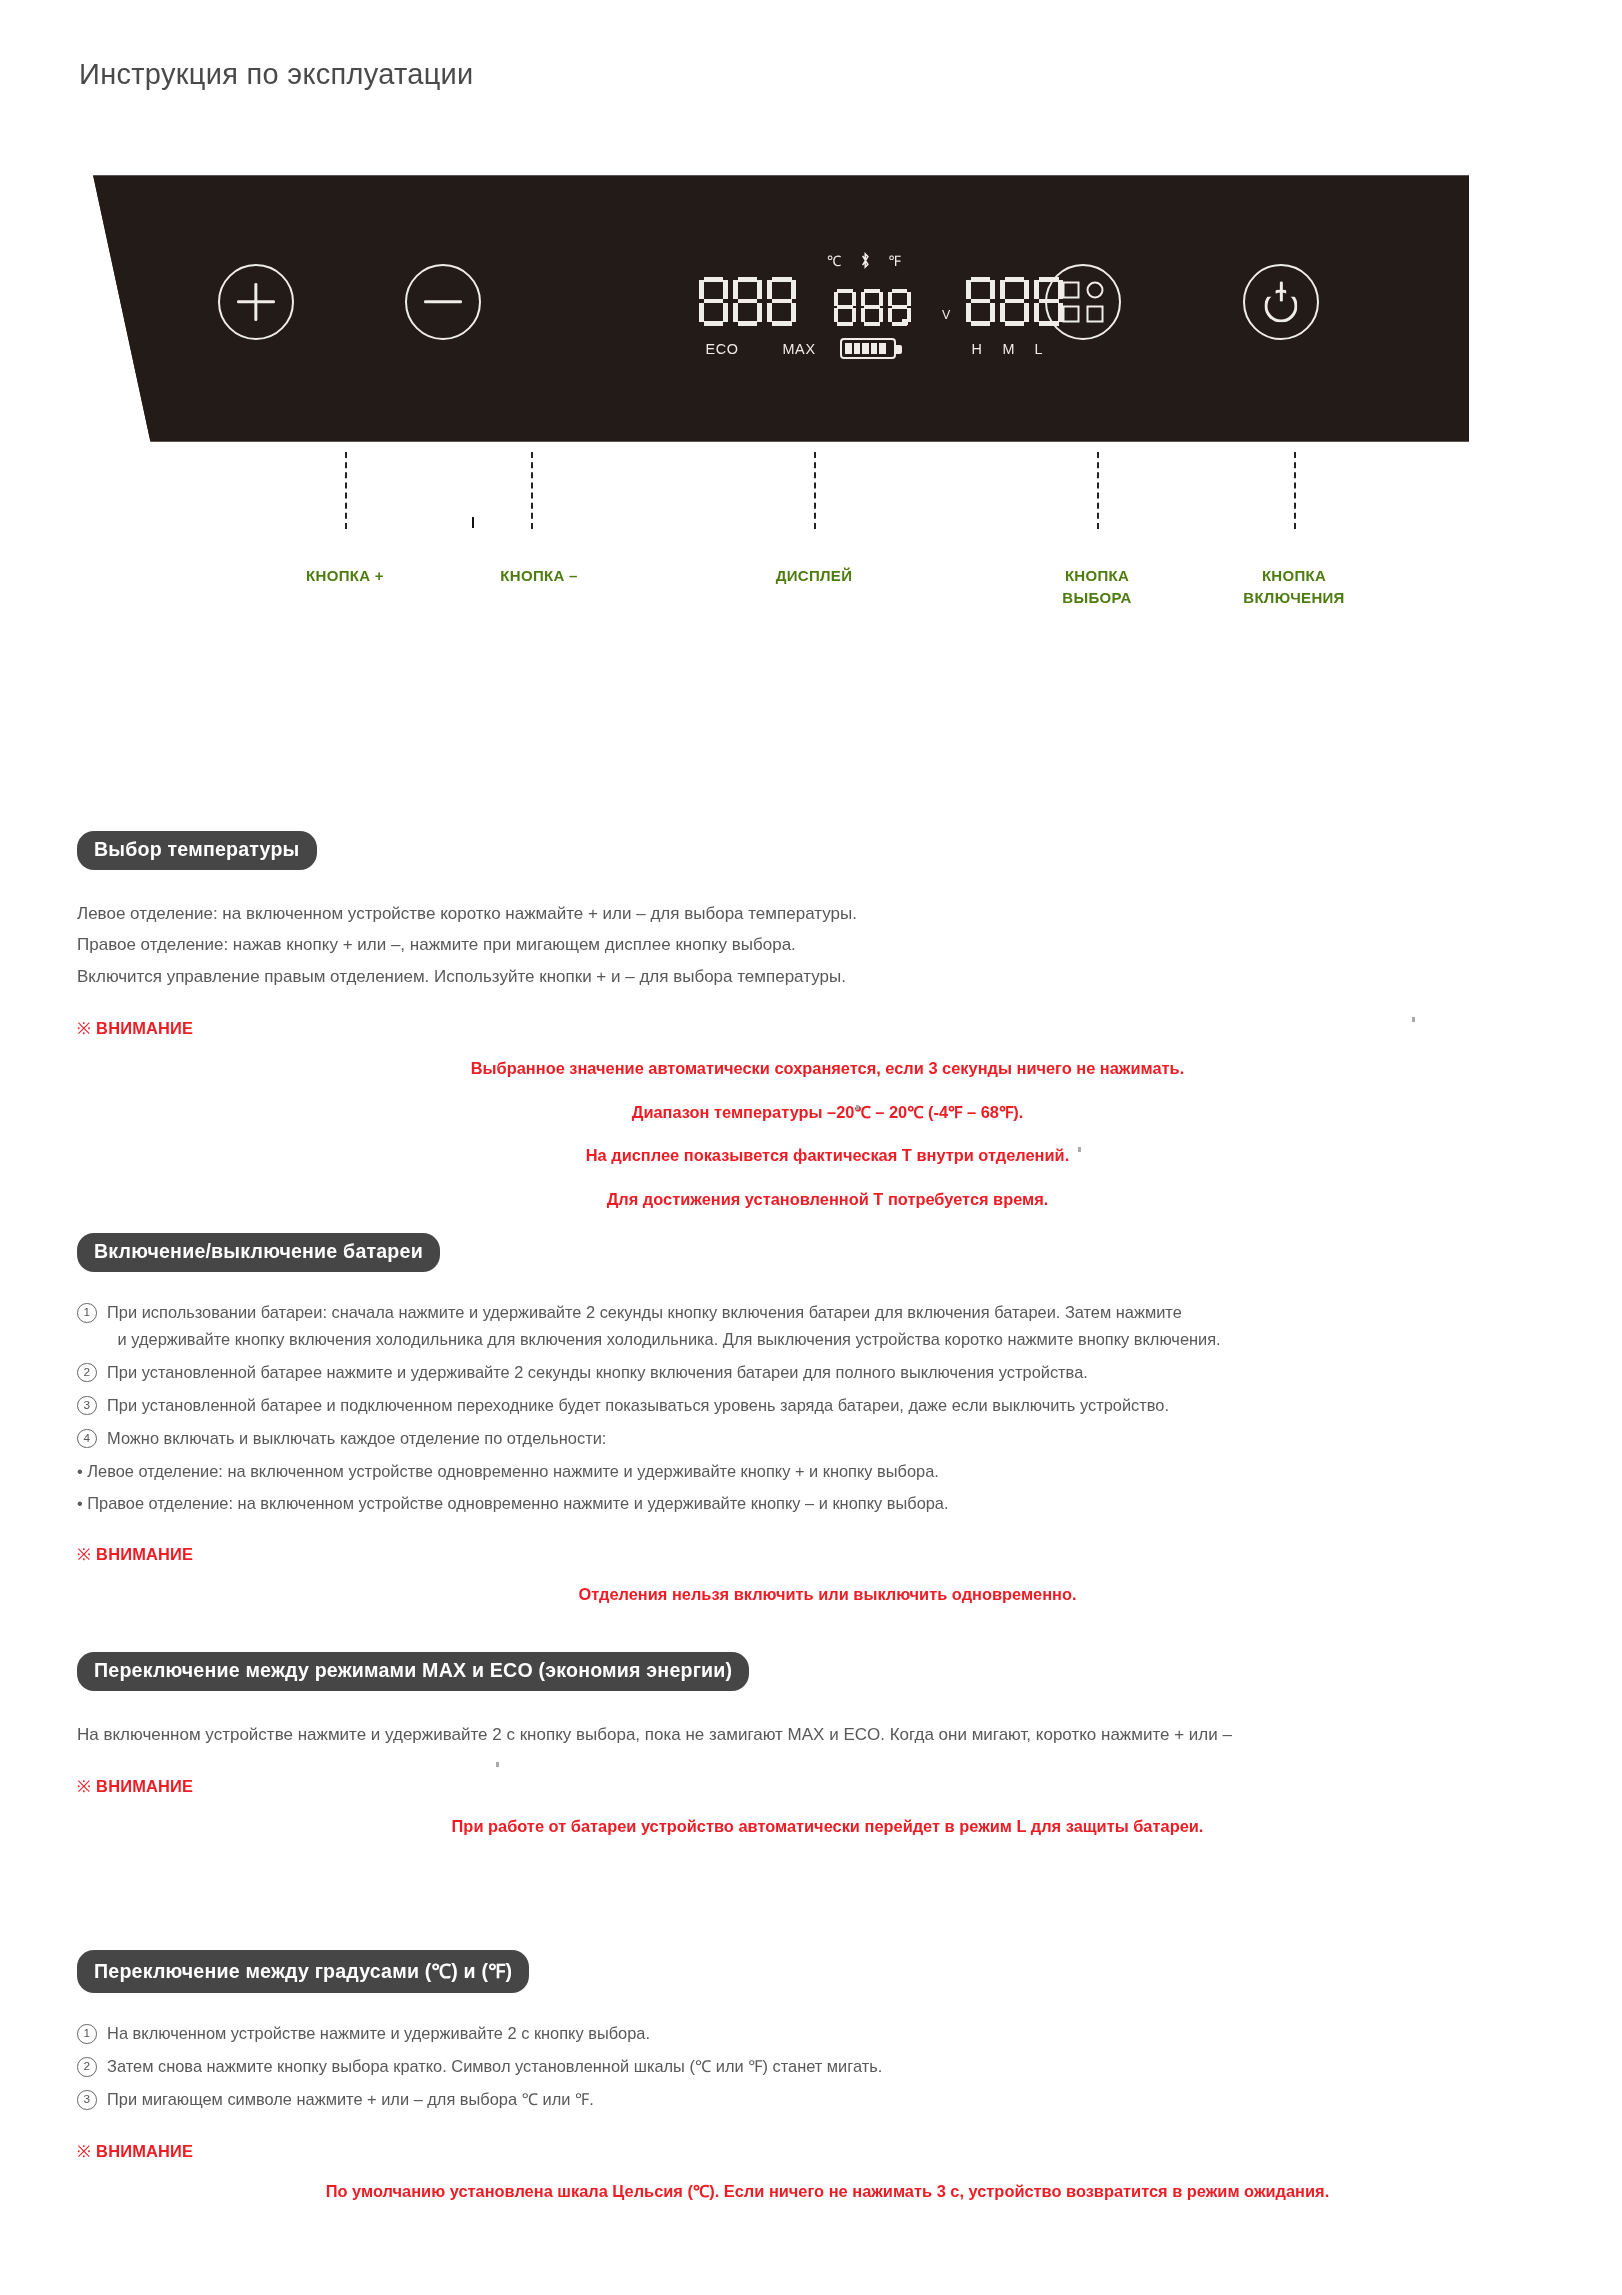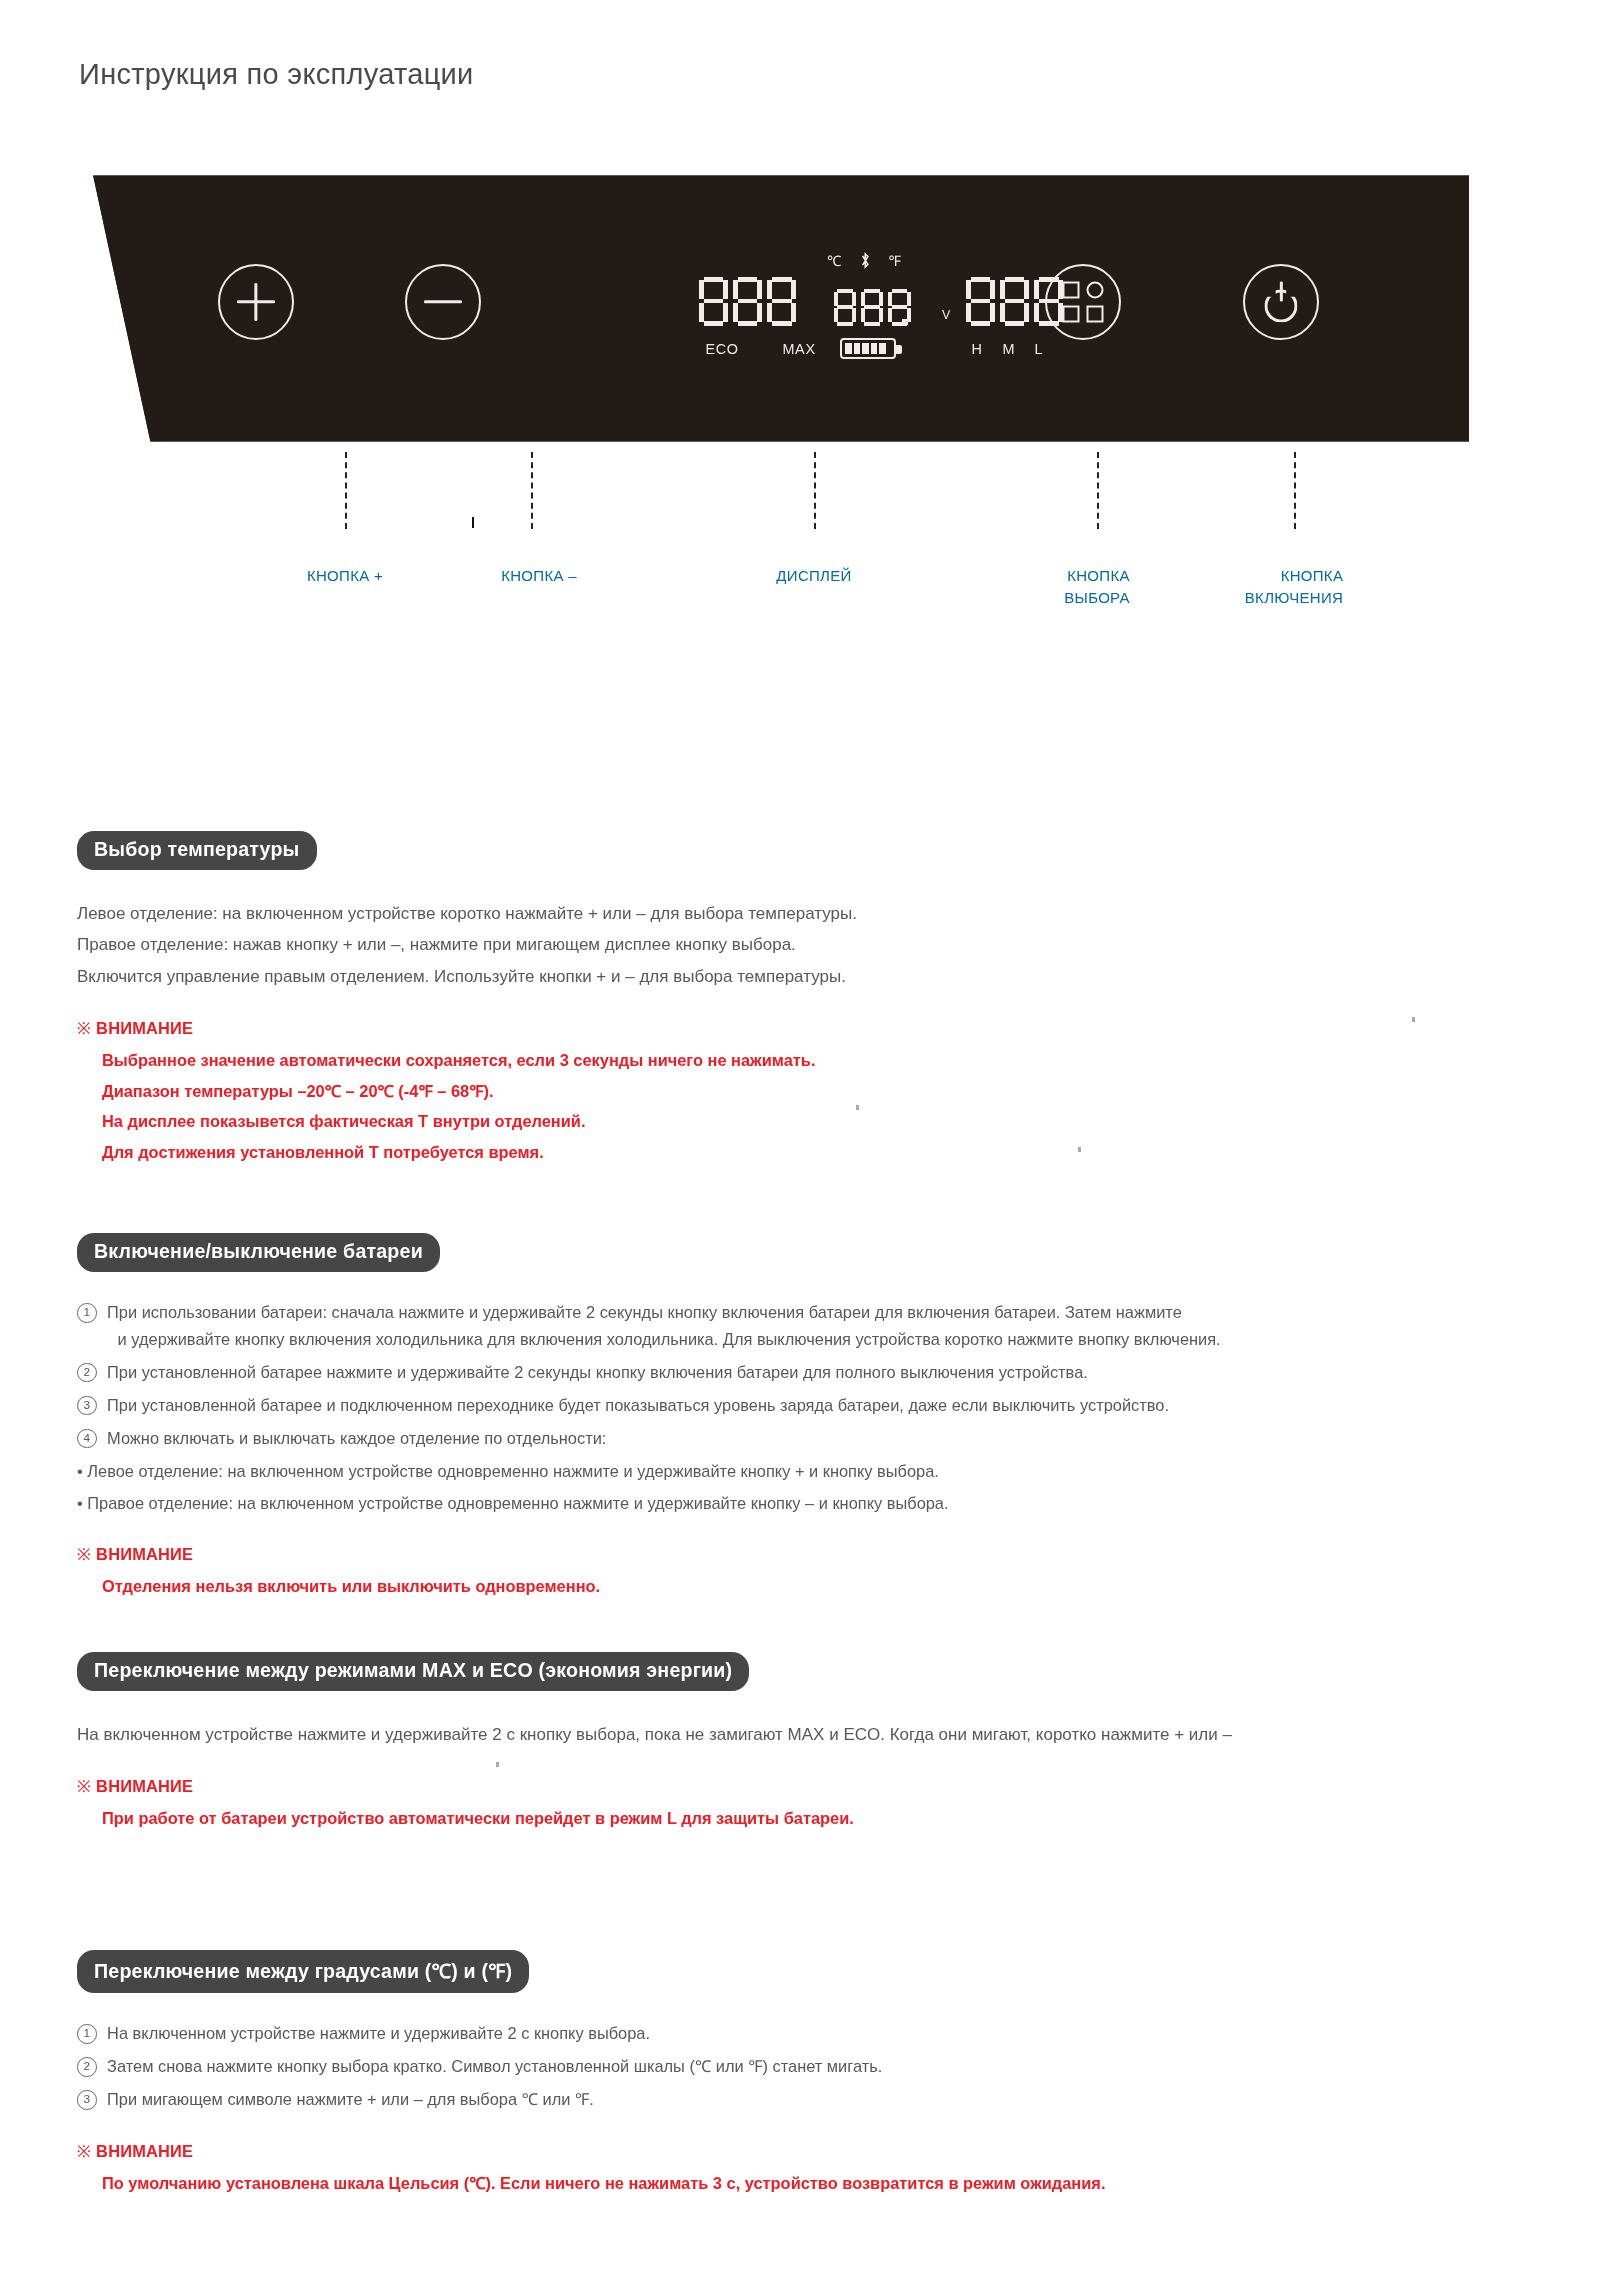--- a/index.html
+++ b/index.html
@@ -202,23 +202,23 @@
     position: absolute;
     width: 0;
     border-left: 2px dashed #222;
     top: 452px;
     height: 77px;
   }
   .callout {
     position: absolute;
     top: 565px;
     font-size: 15px;
-    font-weight: normal;
-    color: #0369a1;
-    text-align: right;
+    font-weight: bold;
+    color: #4d7c0f;
+    text-align: center;
     transform: translateX(-50%);
     line-height: 1.45;
     letter-spacing: 0.3px;
   }
   .stray-tick {
     position: absolute;
     left: 472px; top: 517px;
     width: 2px; height: 10.5px;
     background: #111;
   }
@@ -252,21 +252,21 @@
   }
   .warn-title .mark { margin-right: 5.2px; font-weight: normal; }
   .warn-list {
     margin-top: 7.9px;
     padding-left: 22px;
     font-size: 16.4px;
     font-weight: bold;
     color: #ee1c24;
     line-height: 1.68;
   }
-  .warn-list p { margin: 3px; }
+  .warn-list p { margin: 16px; text-align: center; }
 
   .num-list { margin-top: 27.5px; font-size: 16.4px; color: #585858; line-height: 1.62; }
   .num-list .row { display: flex; align-items: flex-start; margin-bottom: 6.5px; }
   .num-list .num {
     flex: 0 0 auto;
     width: 19.6px; height: 19.6px;
     border: 1.3px solid #666;
     border-radius: 50%;
     font-size: 11.8px;
     line-height: 17px;

